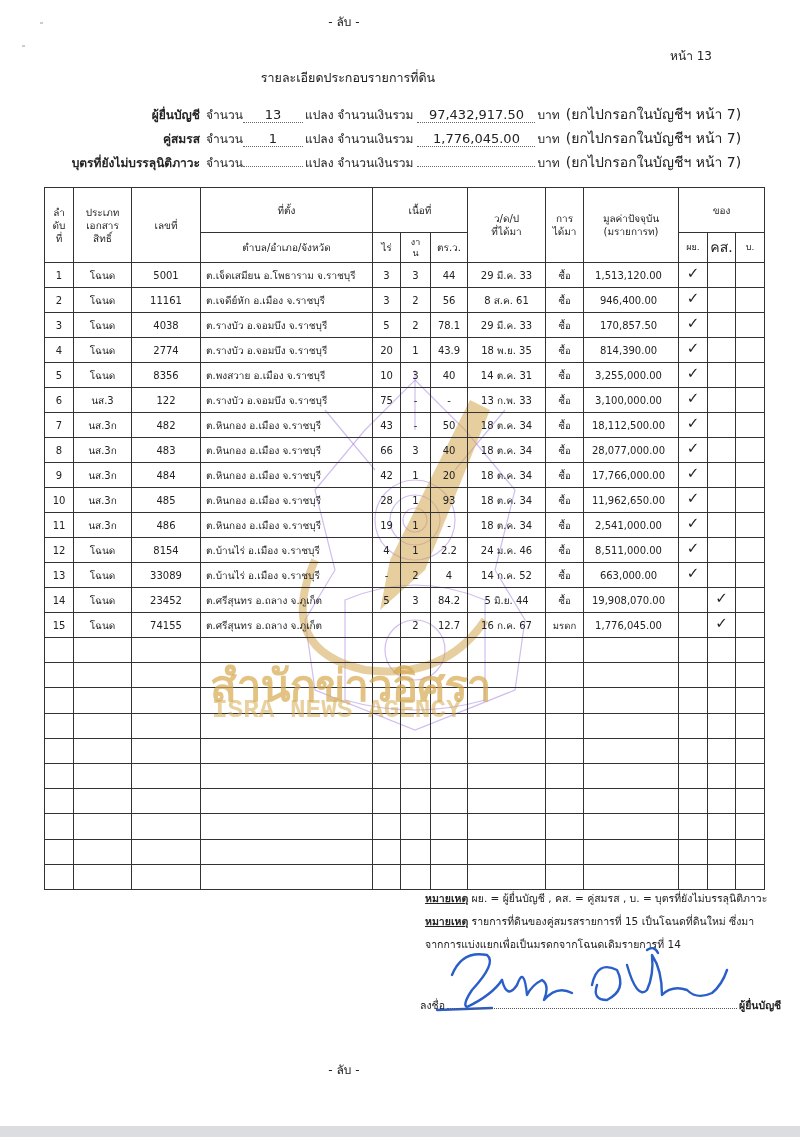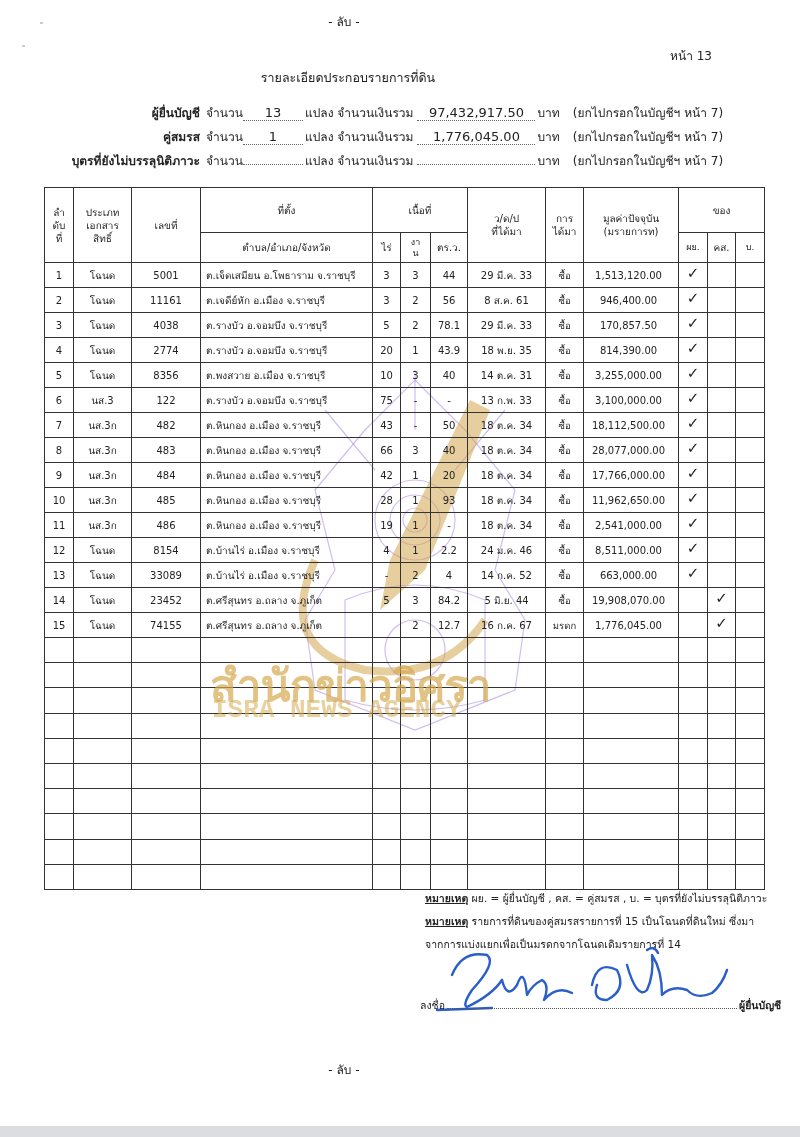--- a/index.html
+++ b/index.html
@@ -5,21 +5,21 @@
   * { box-sizing: border-box; margin: 0; padding: 0; }
   html, body { width: 800px; height: 1137px; background: #ffffff; overflow: hidden; }
   body { position: relative; font-family: "DejaVu Sans", "Liberation Sans", sans-serif; color: #222; }
   .abs { position: absolute; }
   .classified { left: 0; width: 688px; text-align: center; font-size: 12px; color: #222; }
   .pageno { right: 88px; top: 46px; font-size: 12px; }
   .title { left: 0; width: 696px; top: 68px; text-align: center; font-size: 12.5px; }
   .sumline { font-size: 12px; white-space: nowrap; display: flex; align-items: baseline; }
   .sumline .lbl { font-weight: bold; display: inline-block; text-align: right; }
   .dots { display: inline-block; border-bottom: 1px dotted #666; text-align: center; font-size: 13px; }
-  .small { font-size: 12px; margin-left: 13px; }
+  .small { font-size: 14px; margin-left: 6px; }
 
   table.land { position: absolute; left: 44px; top: 187px; border-collapse: collapse; table-layout: fixed; width: 720px; }
   table.land td, table.land th { border: 1px solid #333; font-size: 10px; font-weight: normal; text-align: center; vertical-align: middle; padding: 0 2px; overflow: hidden; white-space: nowrap; }
   table.land th { line-height: 13px; }
   table.land tr.h1 { height: 45px; }
   table.land tr.h2 { height: 30px; }
   table.land tr.row { height: 25px; }
   table.land tr.empty { height: 25.2px; }
   td.loc { text-align: left !important; padding-left: 5px !important; }
   td.val { text-align: right; padding-right: 7px !important; }
@@ -127,21 +127,21 @@
 (มรายการท)</th>
       <th colspan="3">ของ</th>
     </tr>
     <tr class="h2">
       <th>ตำบล/อำเภอ/จังหวัด</th>
       <th>ไร่</th>
       <th style="white-space:pre-line;font-size:9px;line-height:11px;">งา
 น</th>
       <th>ตร.ว.</th>
       <th style="font-size:9px;">ผย.</th>
-      <th style="font-size:10px;">คส.</th>
+      <th style="font-size:14px;">คส.</th>
       <th style="font-size:9px;">บ.</th>
     </tr>
   </thead>
   <tbody id="tbody">
       <tr class="row">
         <td>1</td>
         <td>โฉนด</td>
         <td>5001</td>
         <td class="loc">ต.เจ็ดเสมียน อ.โพธาราม จ.ราชบุรี</td>
         <td>3</td>

